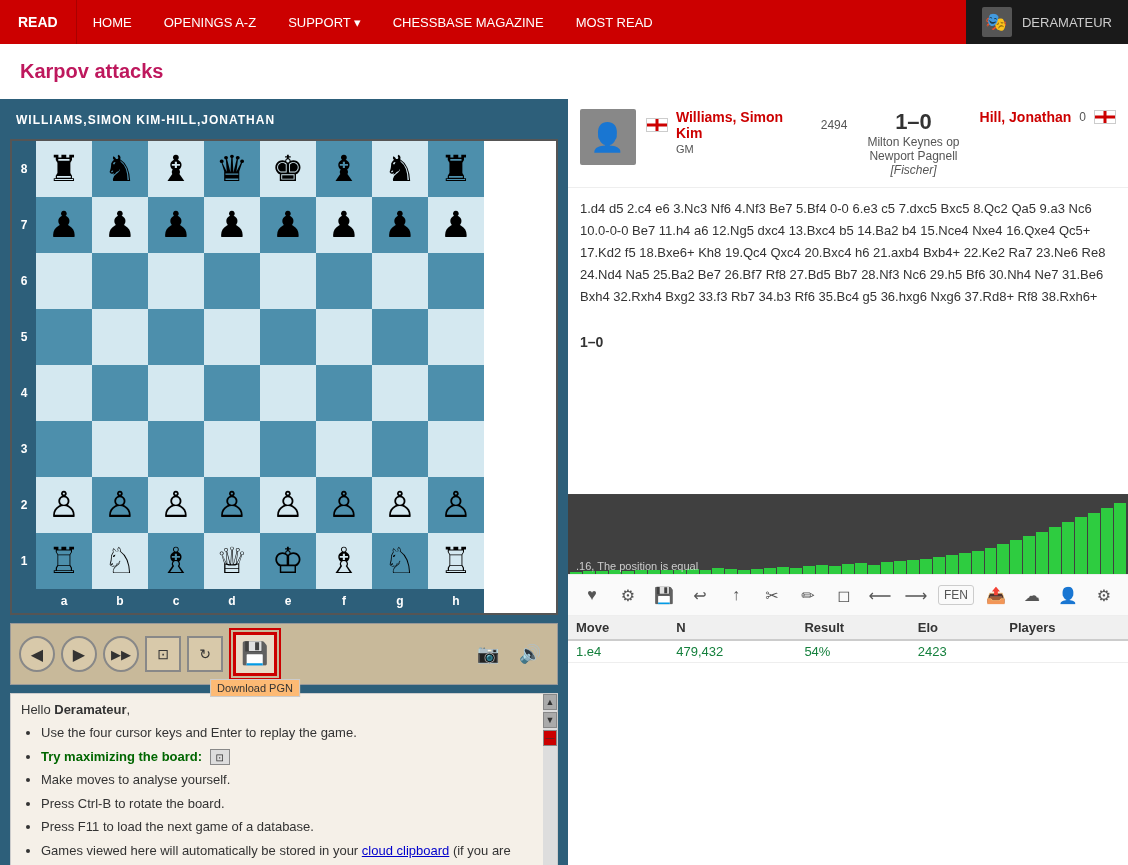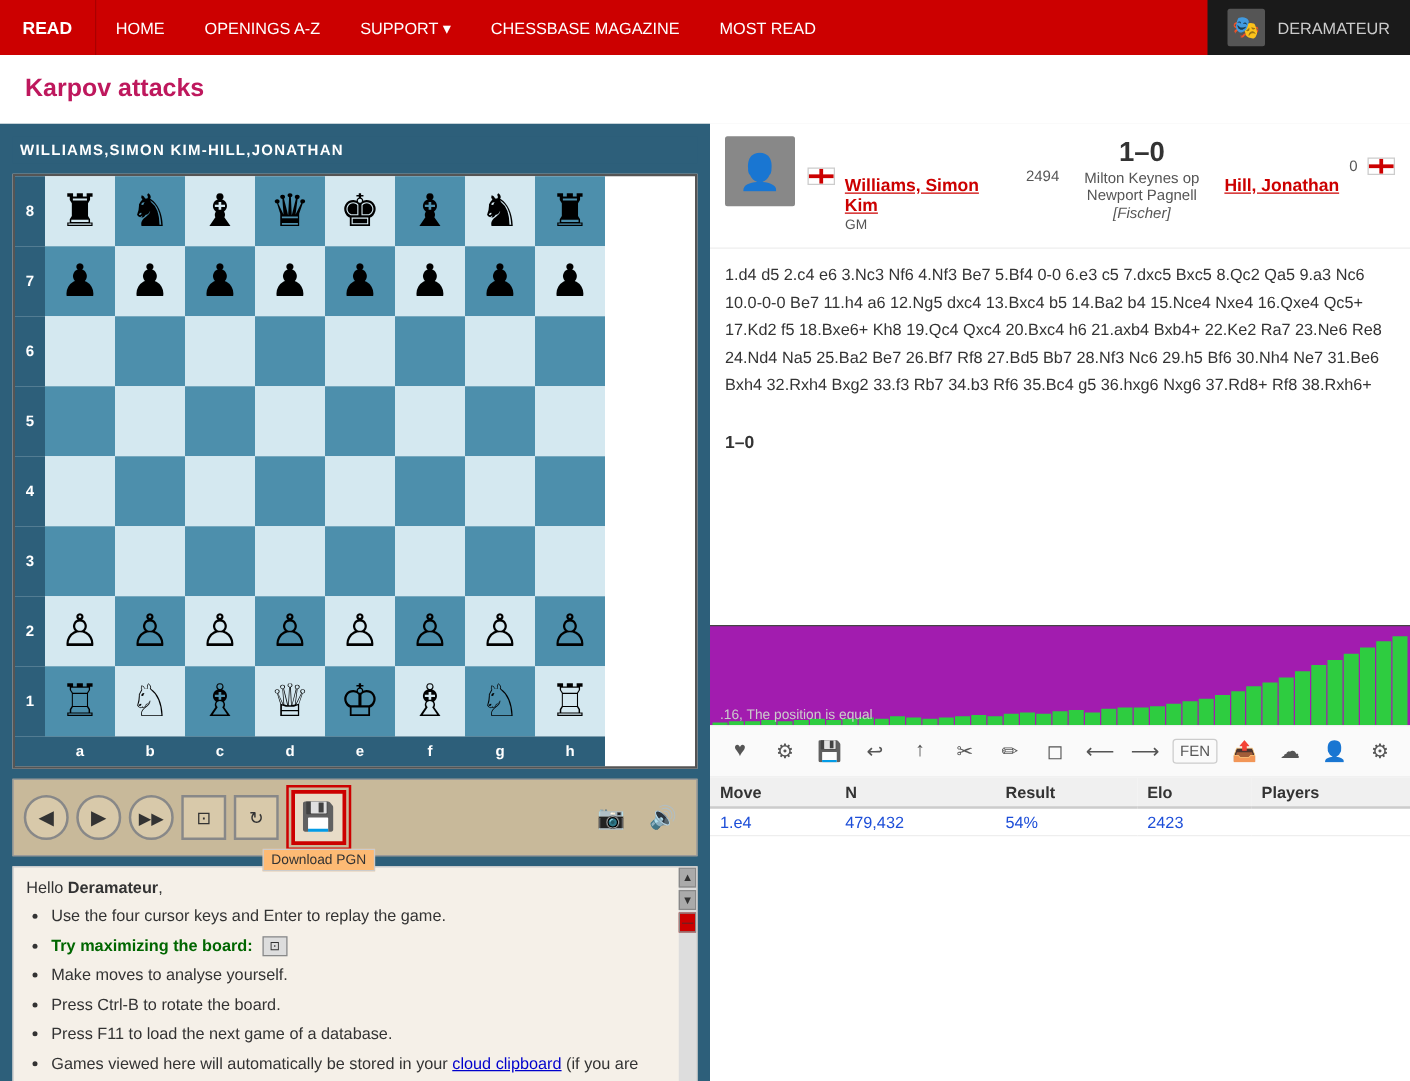--- a/index.html
+++ b/index.html
@@ -53,51 +53,51 @@
     .text-bold { font-weight: bold; }
     .icon-box { display: inline-block; width: 20px; height: 16px; border: 1px solid #888; background: #ddd; text-align: center; font-size: 10px; vertical-align: middle; margin-left: 4px; cursor: pointer; }
 
     
     .right-panel { flex: 1; background: #fff; padding: 0; display: flex; flex-direction: column; }
 
     
     .game-info { display: flex; align-items: flex-start; padding: 10px 12px; gap: 10px; border-bottom: 1px solid #eee; }
     .player-avatar { width: 56px; height: 56px; background: #888; border-radius: 2px; overflow: hidden; display: flex; align-items: center; justify-content: center; font-size: 28px; flex-shrink: 0; }
     .player-row { display: flex; align-items: center; gap: 8px; margin-bottom: 2px; }
-    .player-name { font-weight: bold; color: #cc0000; font-size: 14px; text-decoration: underline; cursor: pointer; margin-top: 31px; }
+    .player-name { font-weight: bold; color: #cc0000; font-size: 14px; cursor: pointer; }
     .player-elo { font-size: 12px; color: #555; }
     .player-title { font-size: 11px; color: #555; }
     .england-flag { display: inline-block; width: 22px; height: 14px; background: #fff; border: 1px solid #ccc; position: relative; overflow: hidden; }
     .england-flag::before { content: ''; position: absolute; top: 50%; left: 0; right: 0; height: 3px; background: #cc0000; transform: translateY(-50%); }
     .england-flag::after { content: ''; position: absolute; left: 50%; top: 0; bottom: 0; width: 3px; background: #cc0000; transform: translateX(-50%); }
     .score { font-size: 22px; font-weight: bold; color: #333; text-align: center; padding: 0 16px; }
     .tournament-name { font-size: 12px; color: #555; }
     .opening { font-style: italic; font-size: 12px; color: #555; }
     .player2-col { display: flex; flex-direction: column; align-items: flex-end; }
 
     
     .moves-section { padding: 10px 12px; font-size: 13px; line-height: 1.7; color: #333; flex: 1; }
     .move-text { line-height: 1.7; }
     .result-bold { font-weight: bold; font-size: 14px; }
 
     
-    .eval-graph { height: 80px; background: #a21caf; position: relative; overflow: hidden; border-top: 1px solid #444; }
+    .eval-graph { height: 80px; background: #404040; position: relative; overflow: hidden; border-top: 1px solid #444; }
     .eval-label { position: absolute; bottom: 2px; left: 8px; color: #ccc; font-size: 11px; }
     .graph-bars { display: flex; align-items: flex-end; height: 100%; padding: 0 2px; gap: 1px; }
     .graph-bar { flex: 1; background: #2ecc40; min-width: 2px; }
 
     
     .action-bar { display: flex; align-items: center; padding: 6px 10px; gap: 8px; border-top: 1px solid #eee; border-bottom: 1px solid #eee; background: #fafafa; }
     .action-icon { width: 28px; height: 28px; display: flex; align-items: center; justify-content: center; cursor: pointer; font-size: 16px; color: #555; }
     .action-fen { font-size: 12px; color: #555; cursor: pointer; border: 1px solid #ccc; padding: 2px 5px; border-radius: 3px; }
 
     
     .moves-table { width: 100%; border-collapse: collapse; font-size: 13px; }
     .moves-table th { text-align: left; padding: 4px 8px; background: #f0f0f0; color: #333; border-bottom: 2px solid #ccc; font-weight: bold; }
-    .moves-table td { padding: 3px 8px; border-bottom: 1px solid #eee; color: #1d4ed8; }
+    .moves-table td { padding: 3px 8px; border-bottom: 1px solid #eee; color: #15803d; }
     .moves-table-container { overflow-y: auto; flex: 1; }
 
     .scrollbar-indicator { position: absolute; right: 0; top: 0; width: 14px; height: 100%; background: #ddd; display: flex; flex-direction: column; }
 
     
     .download-area { position: relative; border: 2px solid #cc0000; display: inline-block; padding: 2px; }
   </style>
 </head>
 <body>
 

